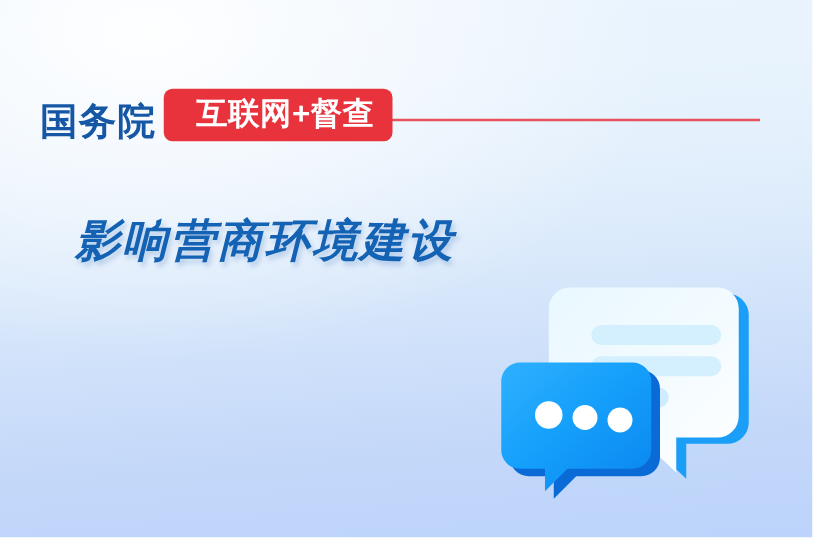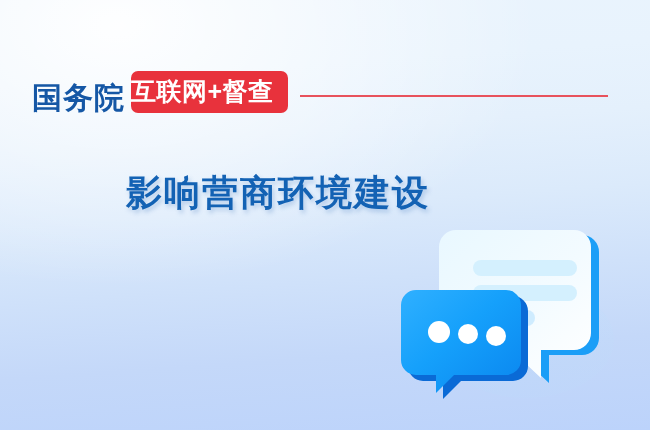--- a/index.html
+++ b/index.html
@@ -49,21 +49,21 @@
     white-space: nowrap;
   }
   .badge {
     margin-left: 6px;
     background: #e8323c;
     color: #ffffff;
     font-size: 25px;
     font-weight: bold;
     letter-spacing: 0.5px;
     line-height: 1;
-    padding: 8px 14px 9px 0;
+    padding: 8px 14px 9px 26px;
     border-radius: 7px;
     white-space: nowrap;
     position: relative;
     z-index: 2;
   }
   .header-rule {
     position: absolute;
     left: 300px;
     top: 95px;
     width: 308px;
@@ -71,21 +71,22 @@
     background: #e8525c;
     z-index: 1;
   }
 
   
   .title-block {
     position: absolute;
     left: 60px;
     top: 168px;
     width: 370px;
-    text-align: right;
+    text-align: left;
+    font-style: italic;
   }
   .title-line {
     font-size: 36px;
     font-weight: bold;
     color: #1362b4;
     letter-spacing: 2px;
     line-height: 1.38;
     text-shadow: 2px 3px 4px rgba(120,160,210,0.45);
     white-space: nowrap;
   }

